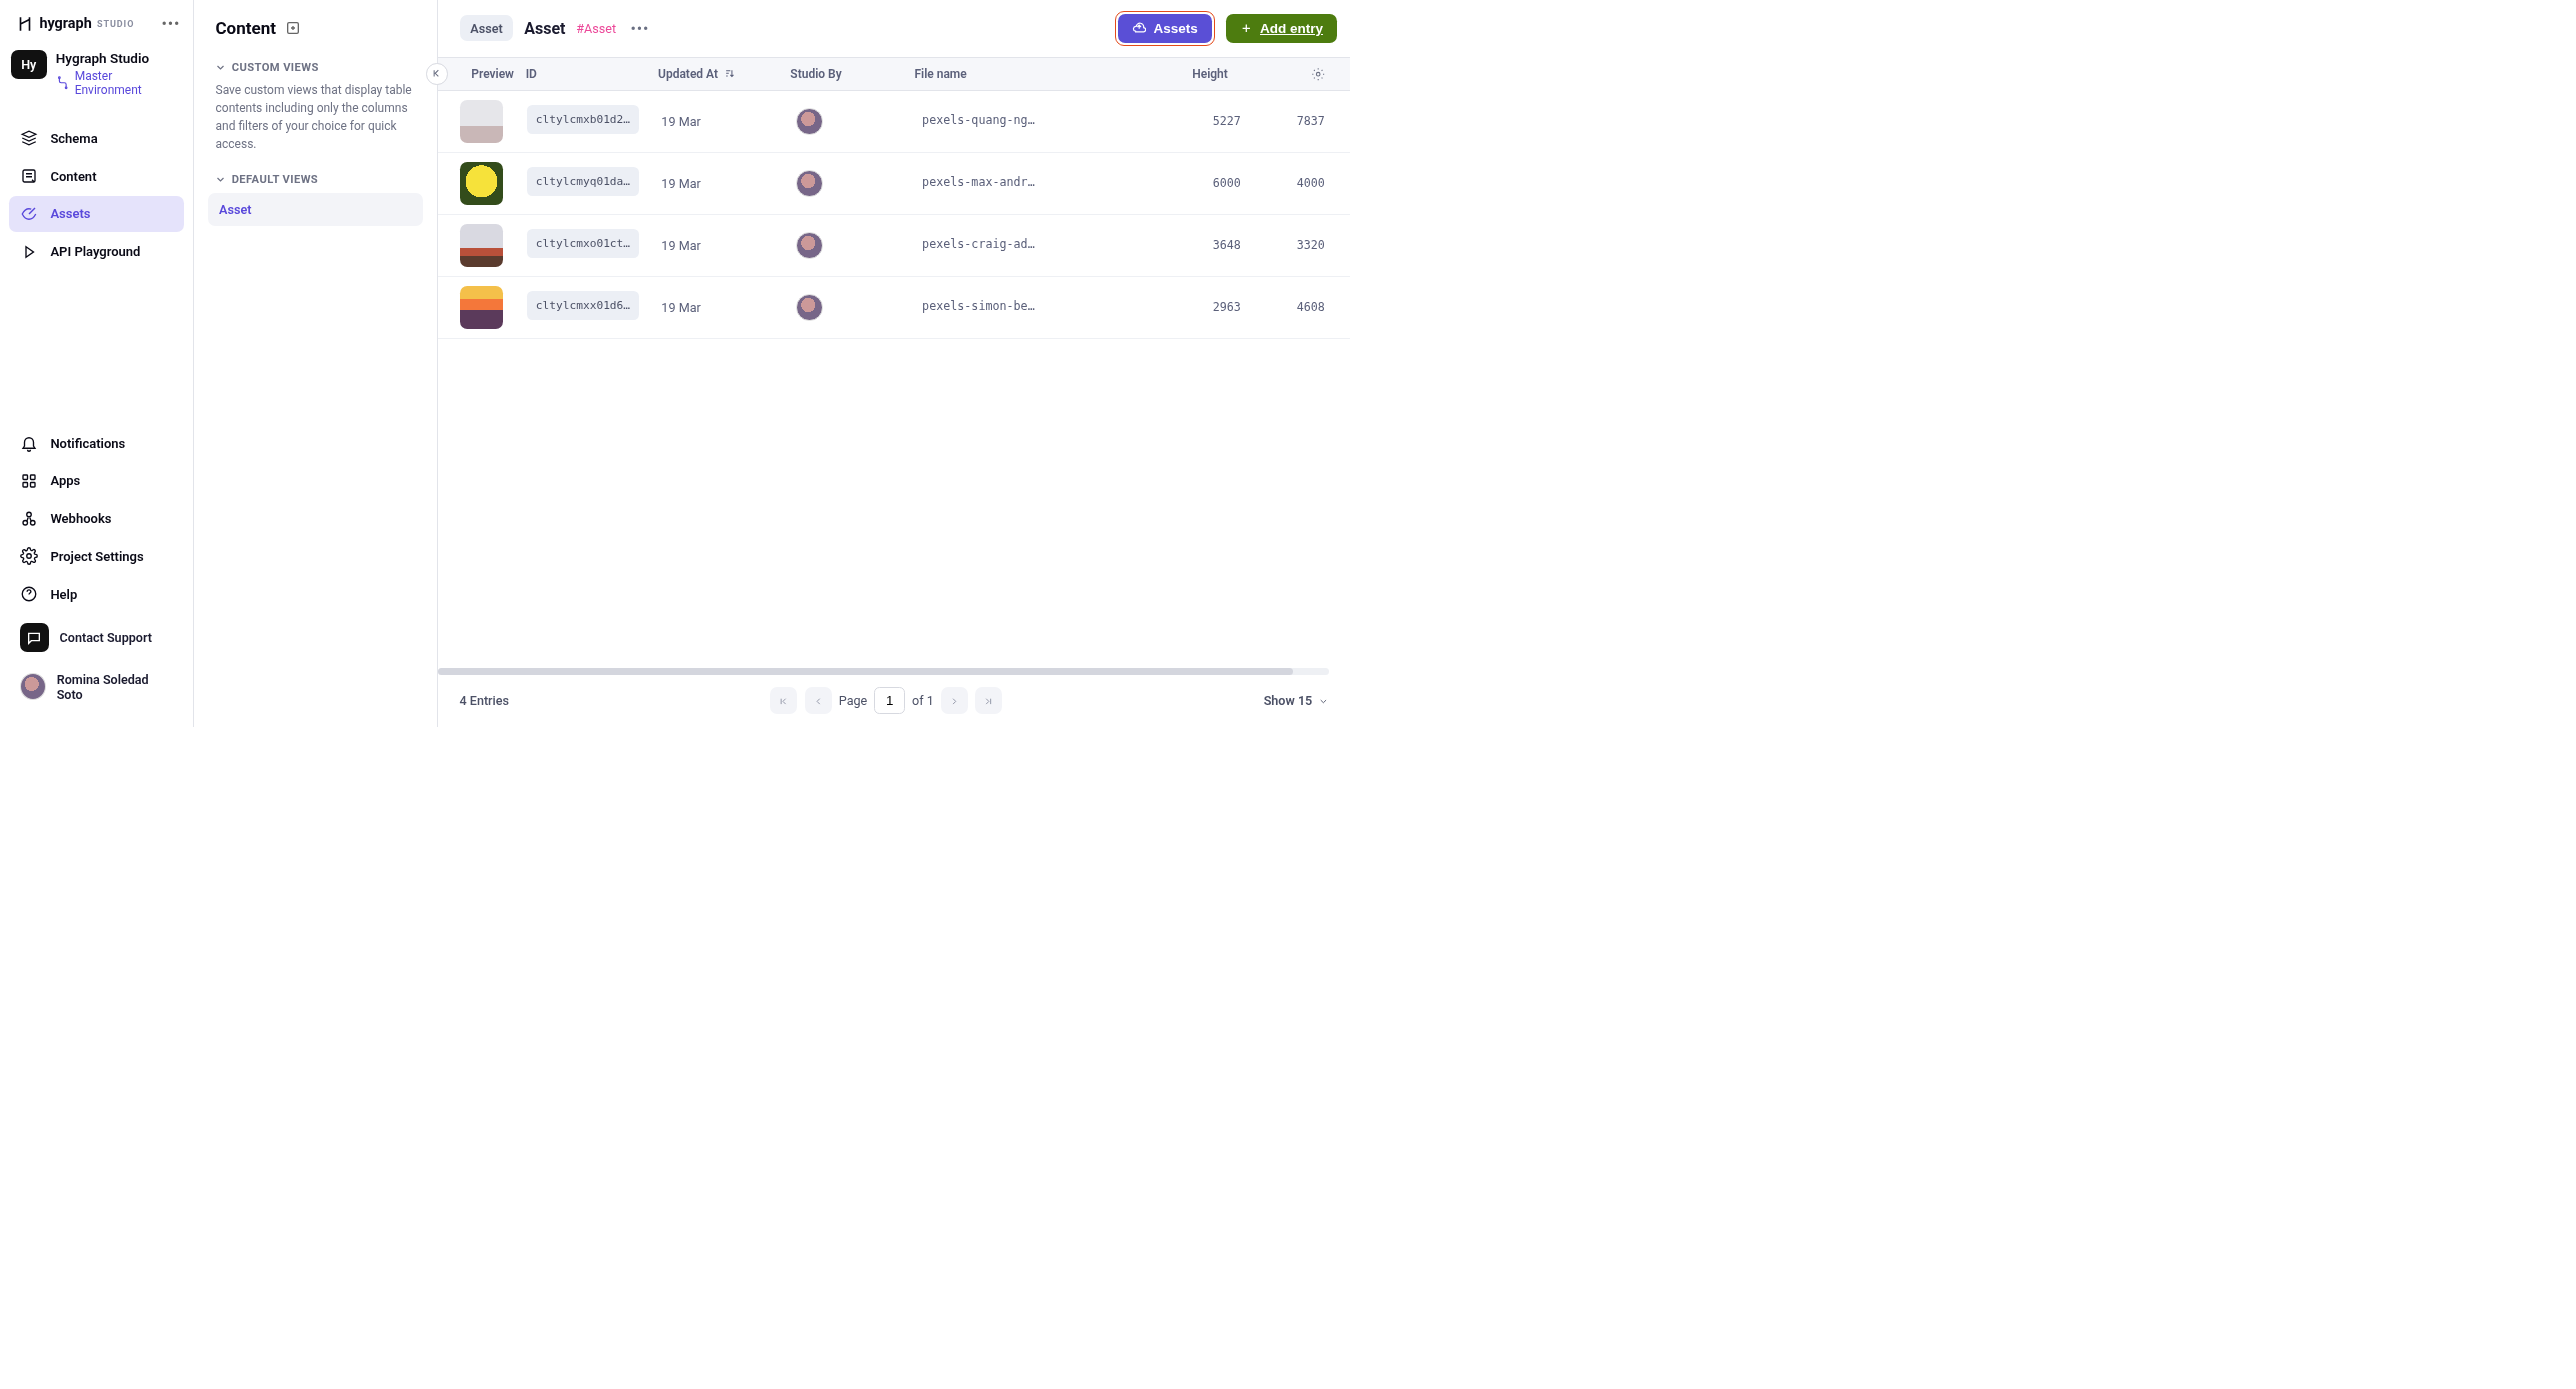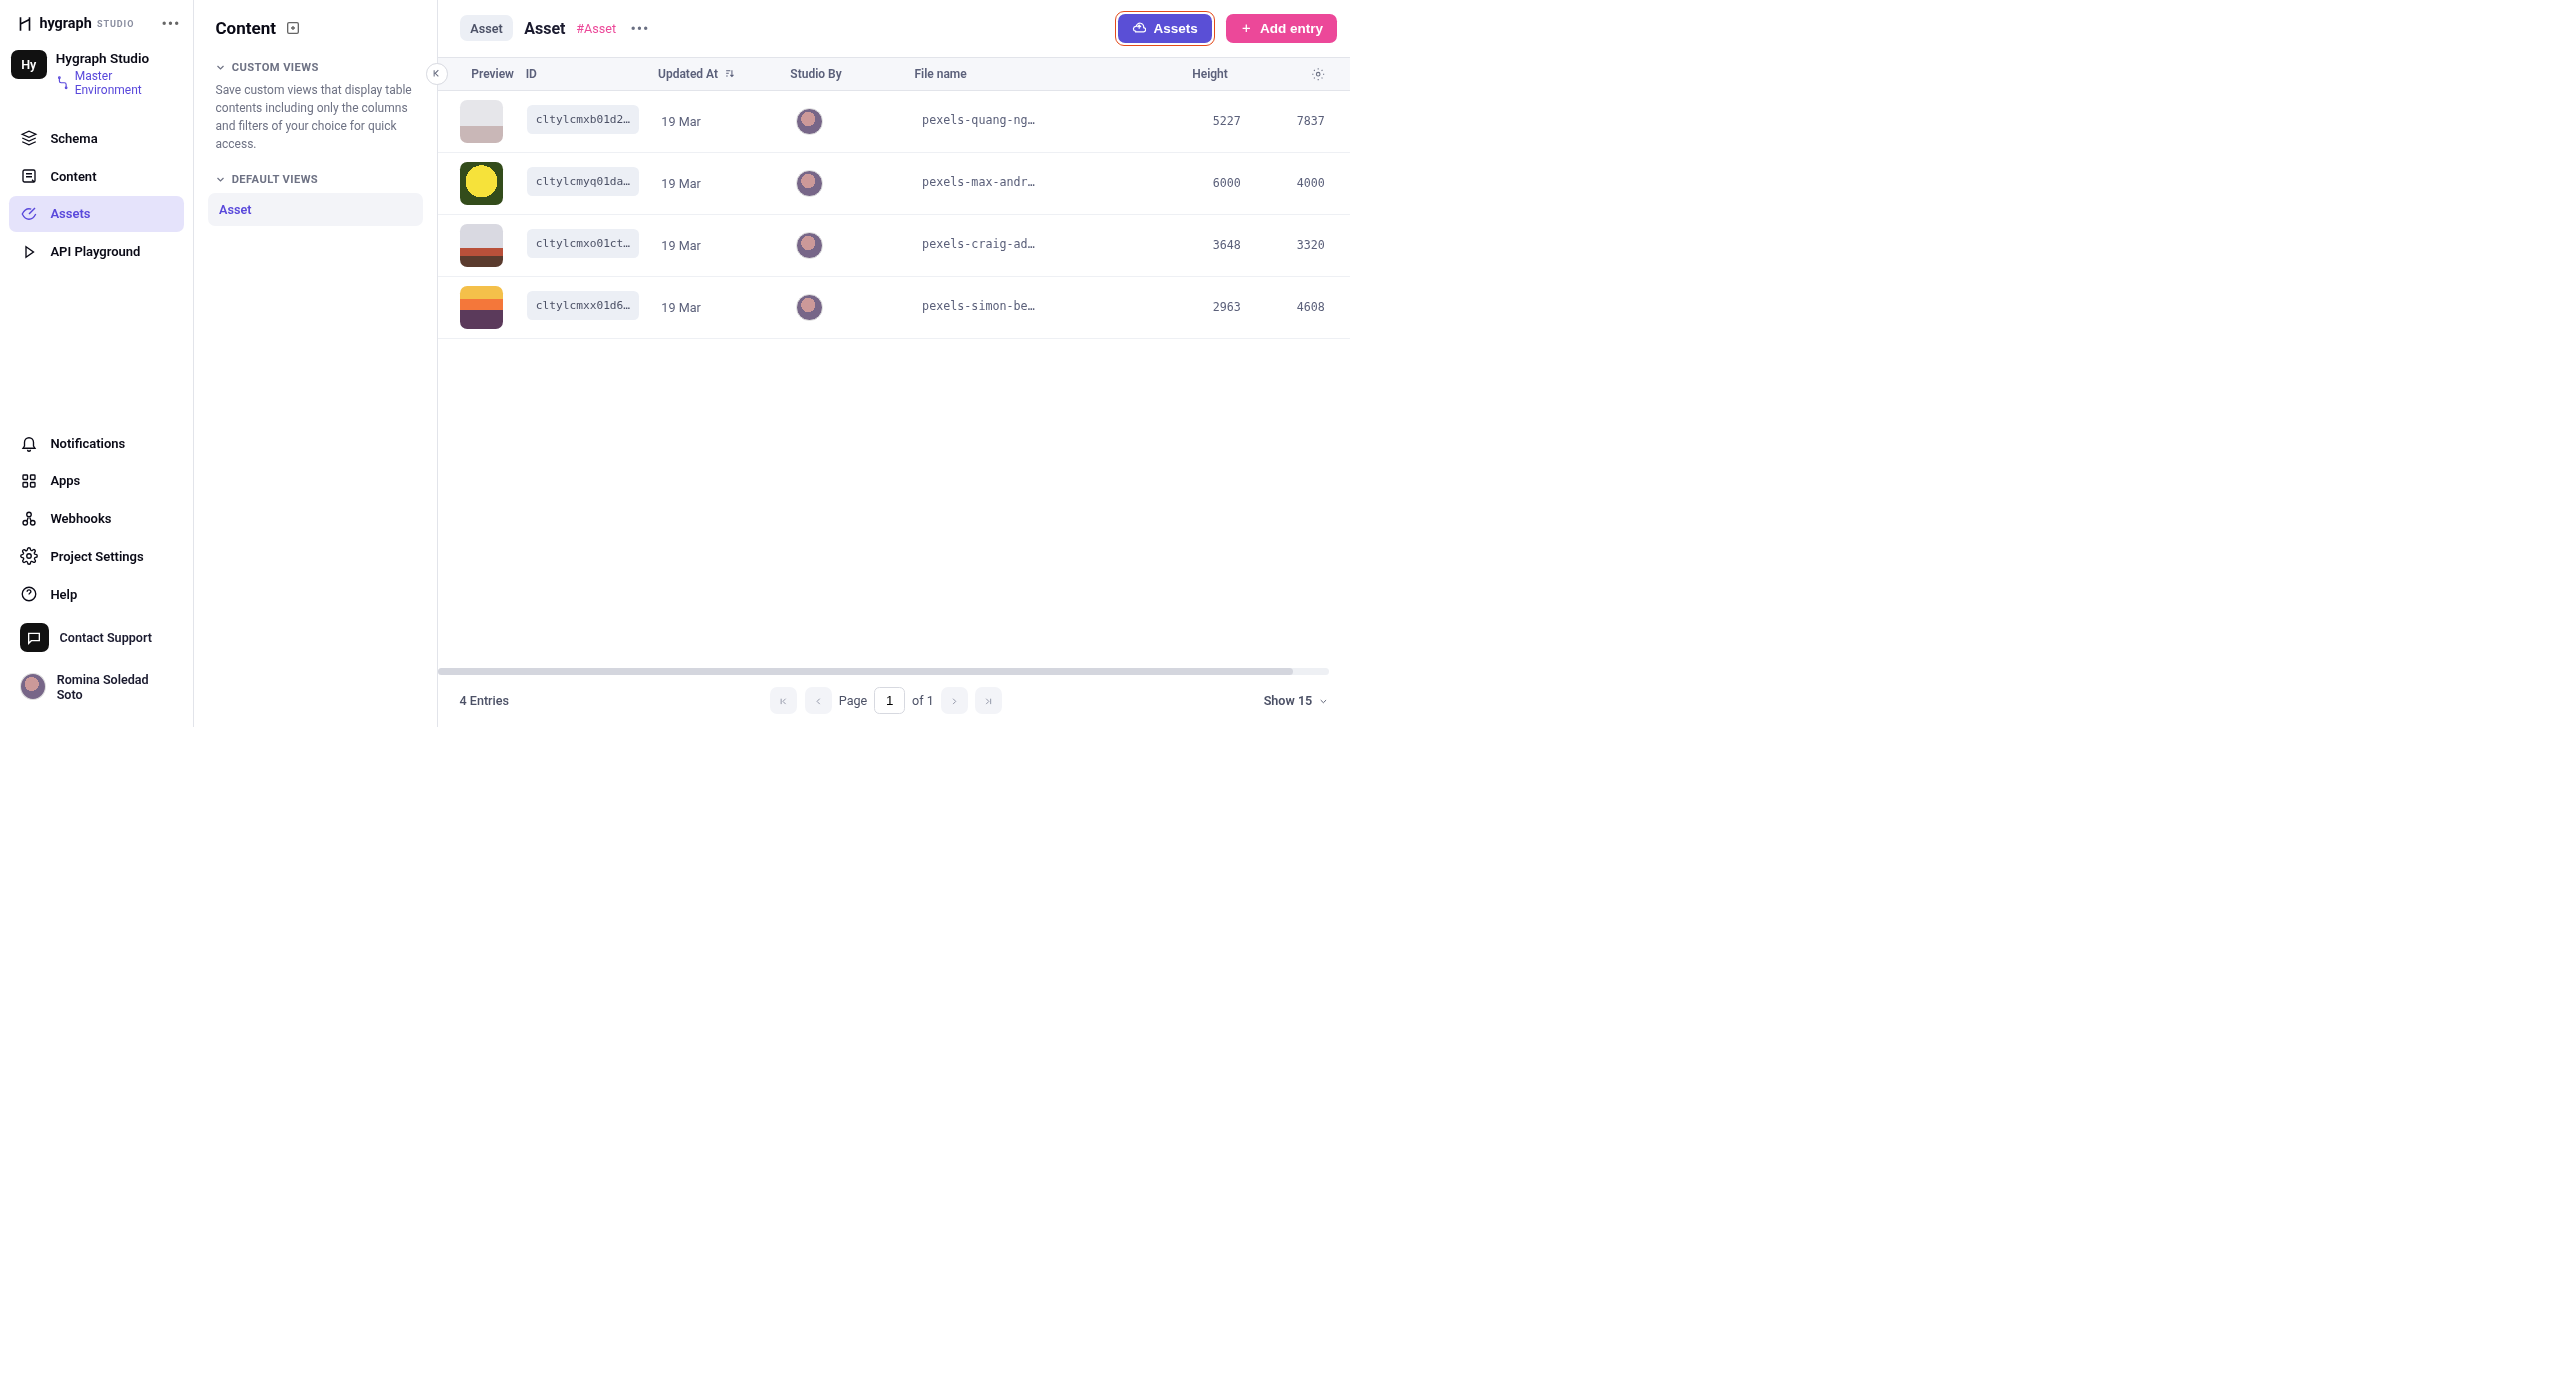--- a/index.html
+++ b/index.html
@@ -125,21 +125,21 @@
   .top-more { color:#6a6f82; font-size:16px; letter-spacing:0.9px; cursor:pointer; margin-left:3.6px;}
   .top-spacer { flex:1; }
   .btn {
     display:inline-flex; align-items:center; gap:7.2px;
     padding:7.2px 14.4px; border-radius:7.2px; font-weight:600; font-size:13.5px;
     cursor:pointer; border:none;
   }
   .btn-upload { background:#5a4fd6; color:#fff; }
   .btn-upload svg { width:14.4px; height:14.4px; }
   .upload-highlight { border:1.8px solid #e44a1a; border-radius:9px; padding:1.8px; display:inline-flex;}
-  .btn-add { background:#ec4899; color:#fff; }
+  .btn-add { background:#4d7c0f; color:#fff;text-decoration:underline; }
   .btn-add svg { width:12.6px; height:12.6px; }
 
   .filterbar {
     display:flex; align-items:center; gap:12.6px;
     padding:10.8px 12.6px 10.8px 21.5px;
   }
   .locale-box, .search-box {
     display:flex; align-items:center; gap:7.2px;
     border:0.9px solid #d7d9e0; border-radius:7.2px; padding:7.2px 10.8px;
     color:#0a0a16;

